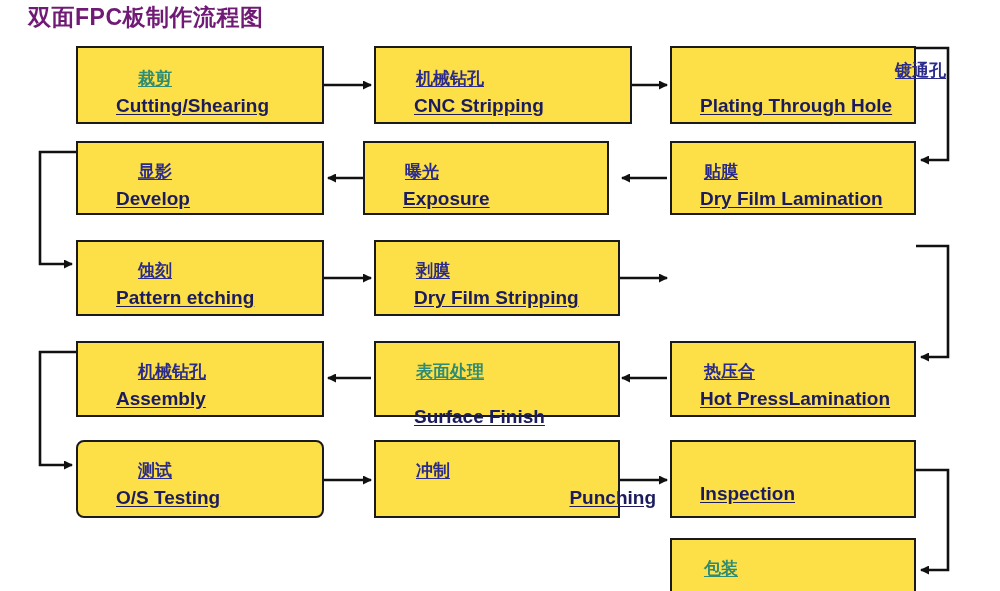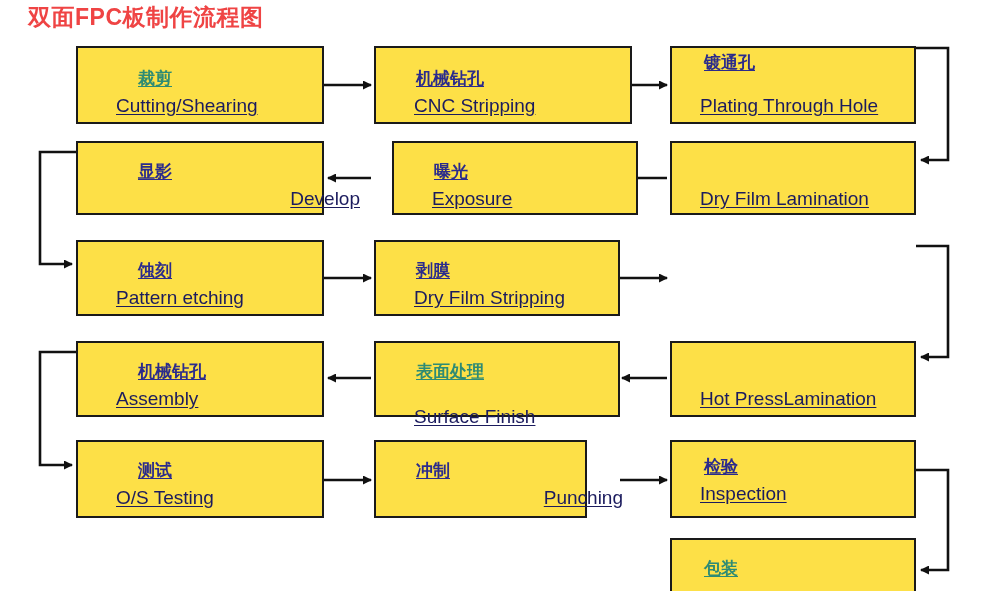--- a/index.html
+++ b/index.html
@@ -24,21 +24,21 @@
     height: 591px;
   }
 
   
   #page-title {
     position: absolute;
     left: 28px;
     top: 2px;
     font-size: 23px;
     font-weight: bold;
-    color: #ef4444;
+    color: #701a75;
     letter-spacing: 0.5px;
     white-space: nowrap;
     line-height: 30px;
   }
 
   
   #connectors {
     position: absolute;
     left: 0; top: 0;
     width: 1000px;
@@ -67,21 +67,21 @@
     font-family: "DejaVu Sans", "Liberation Sans", sans-serif;
     text-decoration: underline;
     text-underline-offset: 2px;
   }
   .node .en {
     position: absolute;
     left: 0;
     width: 100%;
     text-align: left;
     font-size: 19px;
-    font-weight: normal;
+    font-weight: bold;
     line-height: 22px;
     white-space: nowrap;
     color: #1b1b5e;
     text-decoration: underline;
     text-underline-offset: 2px;
   }
   .cn.blue { color: #2b2b8c; }
   .cn.green { color: #2e8b74; }
 
   
@@ -145,35 +145,36 @@
     <span class="cn green" style="top:20px;">裁剪</span>
     <span class="en" style="top:47px;">Cutting/Shearing</span>
   </div>
 
   <div class="node pad-b" style="left:374px; top:46px; width:258px; height:78px;">
     <span class="cn blue" style="top:20px;">机械钻孔</span>
     <span class="en" style="top:47px;">CNC Stripping</span>
   </div>
 
   <div class="node pad-c" style="left:670px; top:46px; width:246px; height:78px;">
-    <span class="cn blue" style="top:4px;">镀通孔</span>
+    <span class="cn blue" style="top:12px;text-align:right;">镀通孔</span>
     <span class="en" style="top:47px;">Plating Through Hole</span>
   </div>
 
   <div class="node pad-a" style="left:76px; top:141px; width:248px; height:74px;">
     <span class="cn blue" style="top:18px;">显影</span>
-    <span class="en" style="top:45px;text-align:right;">Develop</span>
-  </div>
-
-  <div class="node pad-b" style="left:392px; top:141px; width:246px; height:74px;">
+    <span class="en" style="top:45px;">Develop</span>
+  </div>
+
+  <div class="node pad-b" style="left:363px; top:141px; width:246px; height:74px;">
     <span class="cn blue" style="top:18px;">曝光</span>
     <span class="en" style="top:45px;">Exposure</span>
   </div>
 
   <div class="node pad-c" style="left:670px; top:141px; width:246px; height:74px;">
+    <span class="cn blue" style="top:18px;">贴膜</span>
     <span class="en" style="top:45px;">Dry Film Lamination</span>
   </div>
 
   <div class="node pad-a" style="left:76px; top:240px; width:248px; height:76px;">
     <span class="cn blue" style="top:18px;">蚀刻</span>
     <span class="en" style="top:45px;">Pattern etching</span>
   </div>
 
   <div class="node pad-b" style="left:374px; top:240px; width:246px; height:76px;">
     <span class="cn blue" style="top:18px;">剥膜</span>
@@ -185,35 +186,35 @@
     <span class="cn blue" style="top:18px;">机械钻孔</span>
     <span class="en" style="top:45px;">Assembly</span>
   </div>
 
   <div class="node pad-b" style="left:374px; top:341px; width:246px; height:76px;">
     <span class="cn green" style="top:18px;">表面处理</span>
     <span class="en" style="top:63px;">Surface  Finish</span>
   </div>
 
   <div class="node pad-c" style="left:670px; top:341px; width:246px; height:76px;">
+    <span class="cn blue" style="top:18px;">热压合</span>
     <span class="en" style="top:45px;">Hot PressLamination</span>
   </div>
 
-  <div class="node pad-a" style="left:76px; top:440px; width:248px; height:78px;">
+  <div class="node pad-a" style="left:76px; top:440px; width:248px; height:78px;border-radius:8px;">
     <span class="cn blue" style="top:18px;">测试</span>
     <span class="en" style="top:45px;">O/S Testing</span>
   </div>
 
-  <div class="node pad-b" style="left:374px; top:440px; width:213px; height:78px;">
+  <div class="node pad-b" style="left:374px; top:440px; width:246px; height:78px;">
     <span class="cn blue" style="top:18px;">冲制</span>
     <span class="en" style="top:45px;text-align:right;">Punching</span>
   </div>
 
   <div class="node pad-c" style="left:670px; top:440px; width:246px; height:78px;">
-    <span class="cn blue" style="top:14px;">检验</span>
     <span class="en" style="top:41px;">Inspection</span>
   </div>
 
   <div class="node pad-c" style="left:670px; top:538px; width:246px; height:78px;">
     <span class="cn green" style="top:18px;">包装</span>
     <span class="en" style="top:45px;"></span>
   </div>
 
 </div>
 

